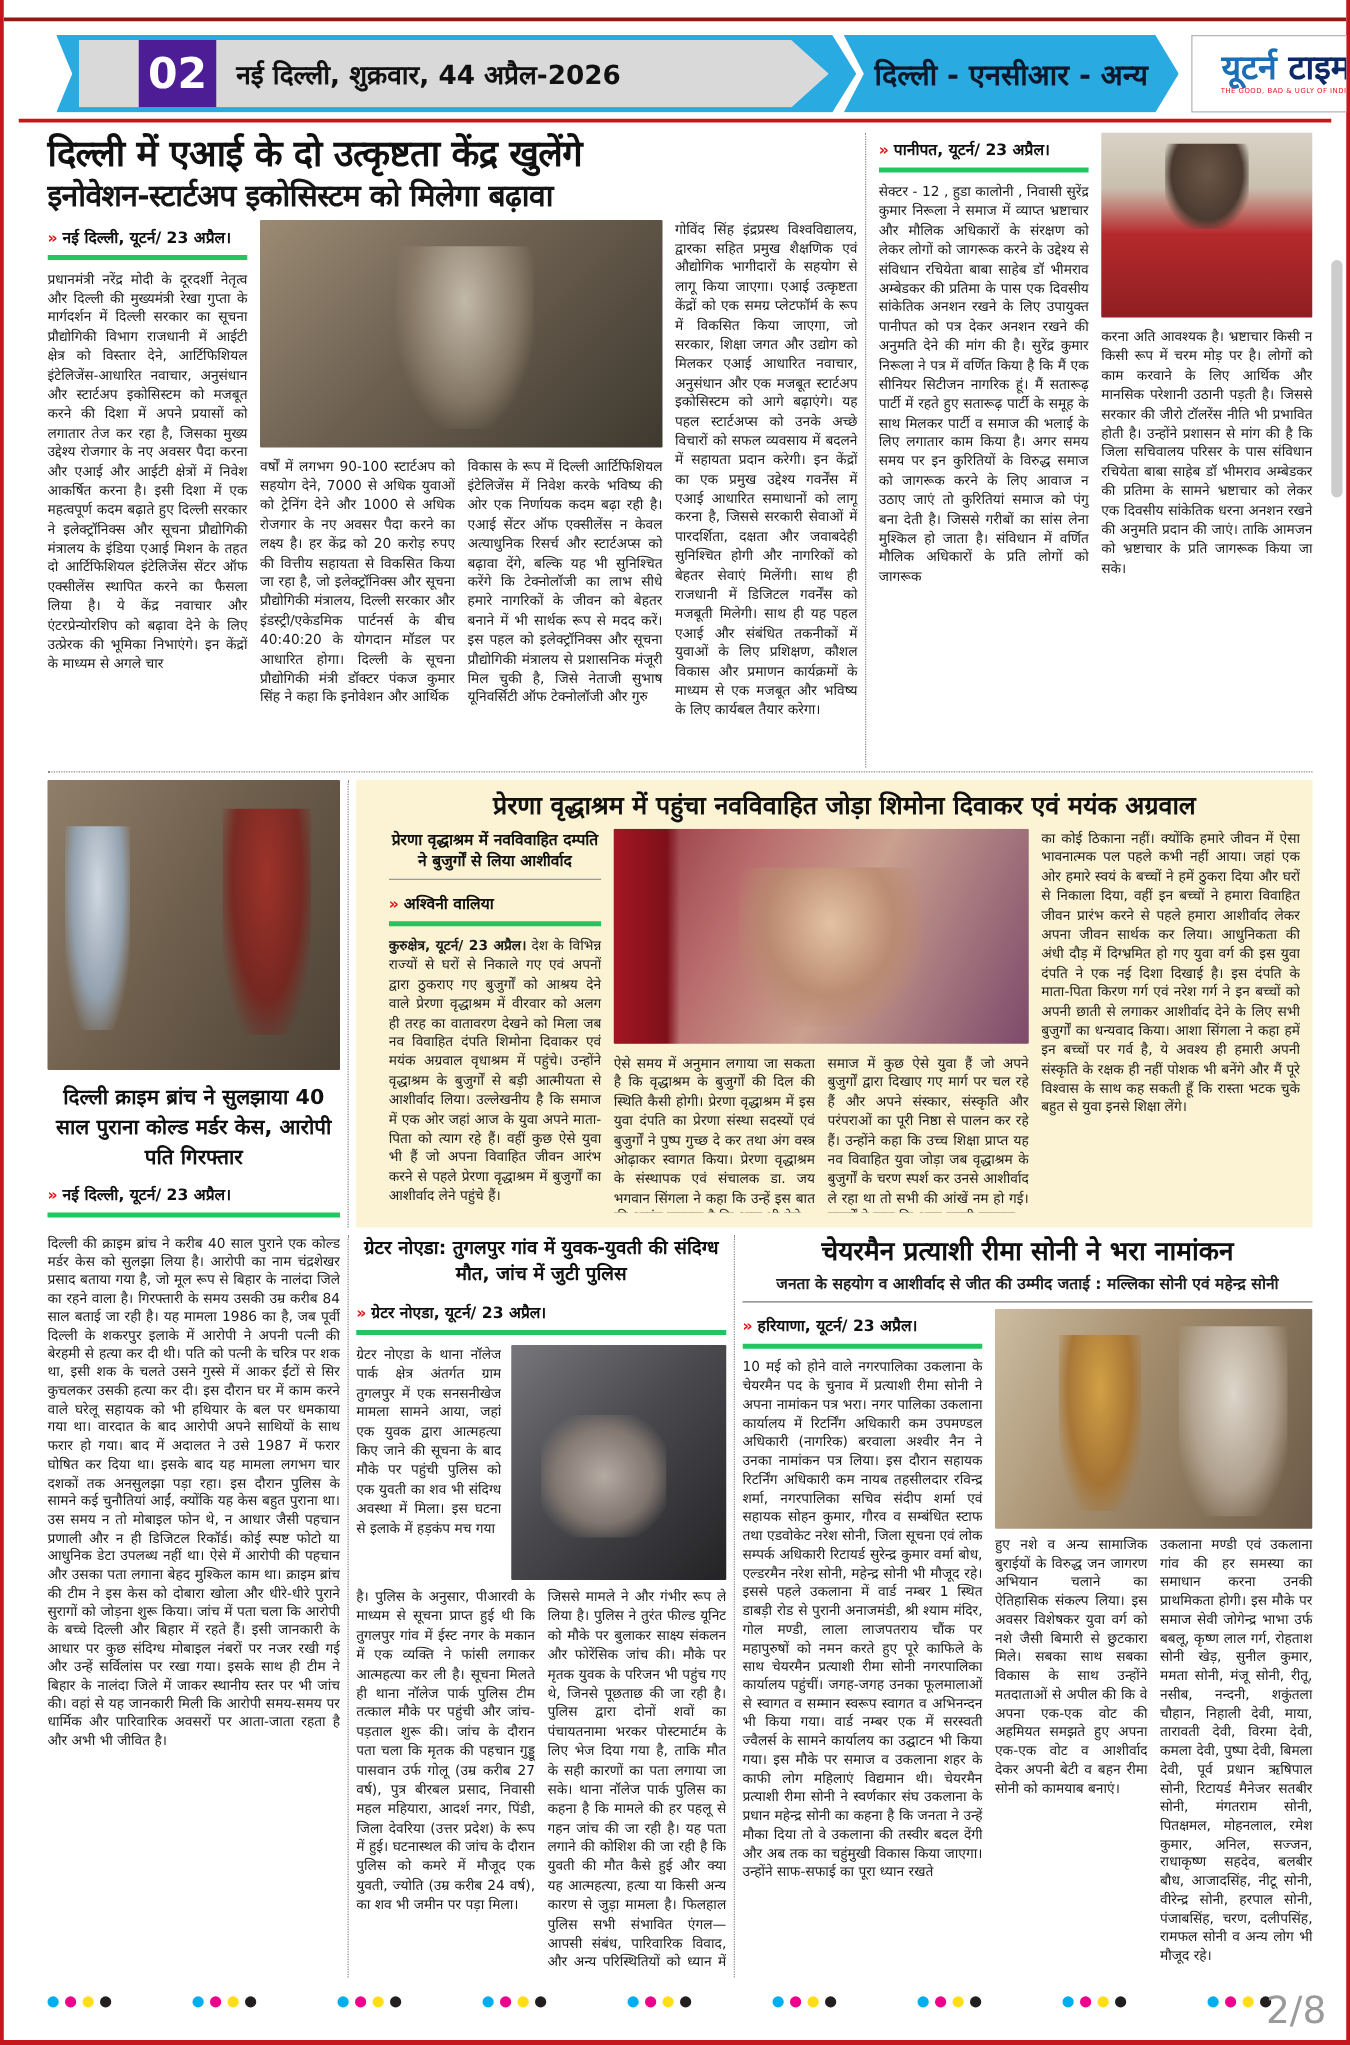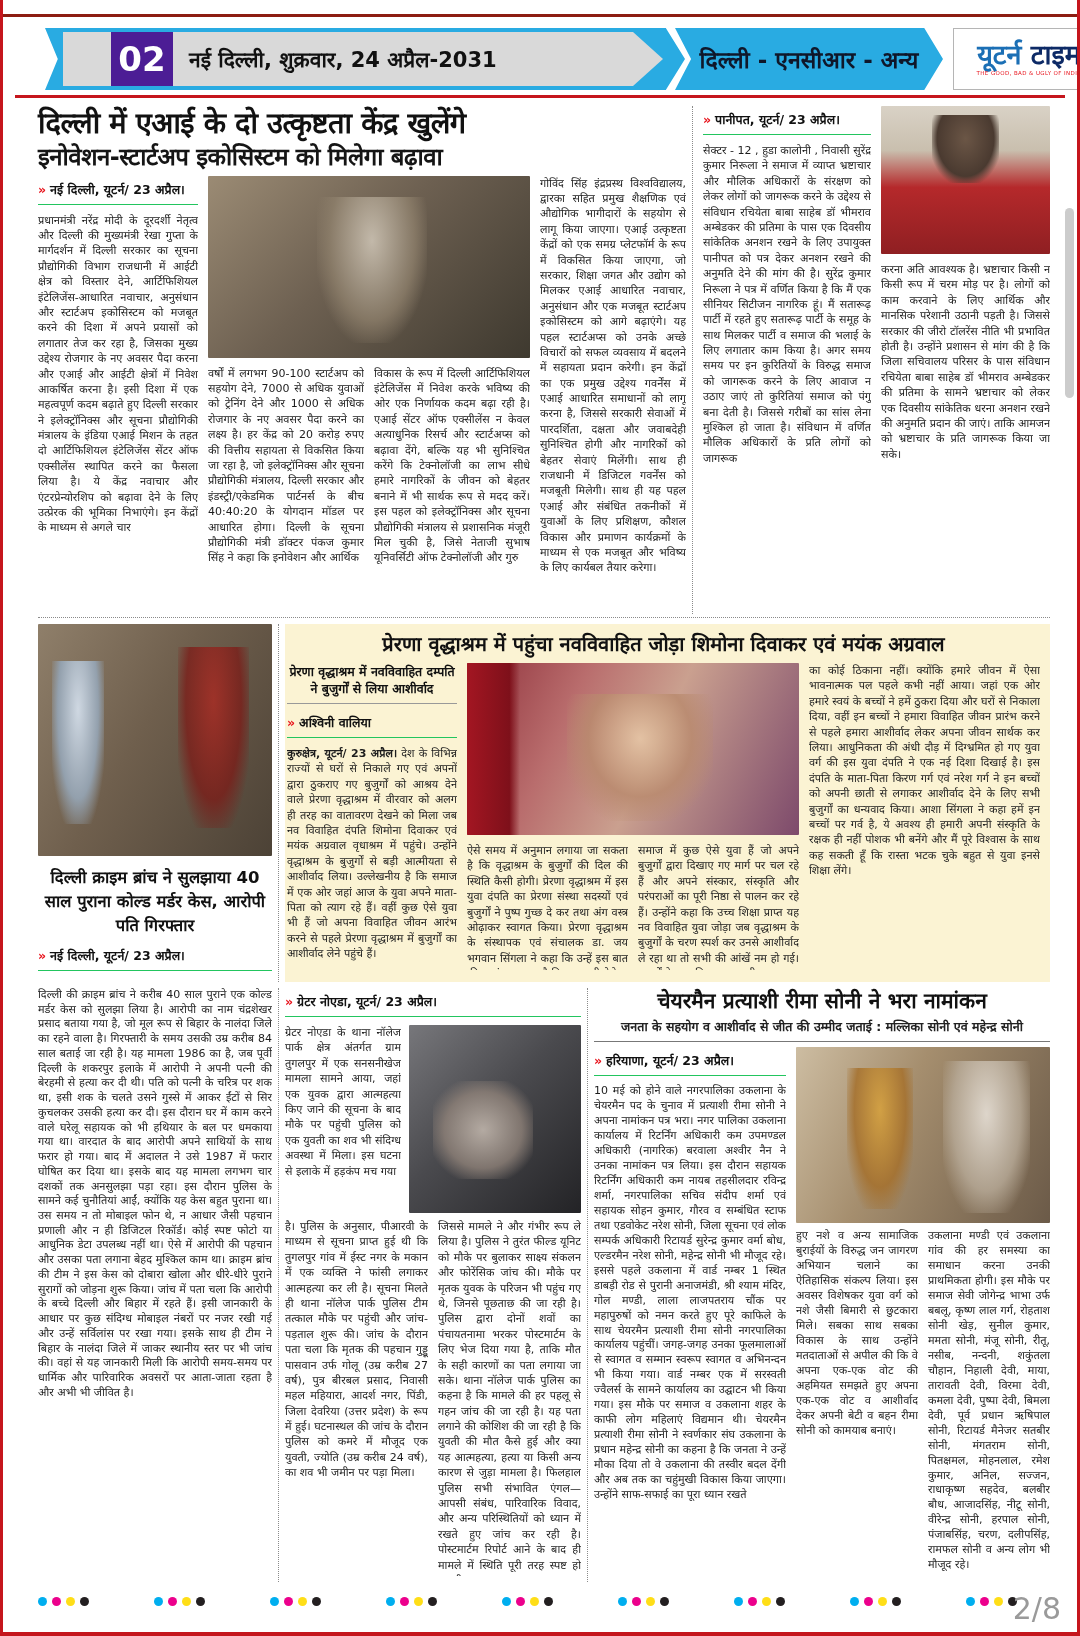--- a/index.html
+++ b/index.html
@@ -25,21 +25,21 @@
         box-sizing:border-box;display:flex;flex-direction:column;align-items:center;justify-content:center;line-height:1;}
   .mh-logo .l1{font-size:27px;font-weight:bold;}
   .mh-logo .l1 .p1{color:#1b6fb5;}
   .mh-logo .l1 .p2{color:#0d2a66;}
   .mh-logo .l2{font-size:5.5px;color:#e8121b;margin-top:3px;letter-spacing:.4px;}
   .red-rule{position:absolute;top:95px;left:12px;right:12px;height:3px;background:#c5161d;}
 
   
   .bt{font-size:11px;line-height:1.4;text-align:justify;color:#1c1c1c;margin:0 0 6px 0;}
   .chev{color:#e8121b;font-weight:bold;margin-right:4px;}
-  .byline{font-weight:bold;font-size:12.5px;color:#111;padding:5px 0 6px 0;border-bottom:1px solid #22c55e;margin-bottom:8px;}
+  .byline{font-weight:bold;font-size:12.5px;color:#111;padding:5px 0 6px 0;border-bottom:4px solid #22c55e;margin-bottom:8px;}
   .vdiv{border-left:1px dotted #8a8a8a;margin:0 6px;}
   .photo{border-radius:1px;}
 
   
   .top-band{position:absolute;top:106px;left:35px;width:1012px;height:508px;display:flex;}
   .a1{width:648px;display:flex;flex-direction:column;}
   .a1-h1{font-size:29px;line-height:1.2;font-weight:bold;color:#111;margin:0;letter-spacing:-.5px;white-space:nowrap;}
   .a1-h2{font-size:24px;line-height:1.2;font-weight:bold;color:#151515;margin:2px 0 4px 0;letter-spacing:-.5px;white-space:nowrap;}
   .a1-body{display:flex;gap:10px;flex:1;overflow:hidden;}
   .a1-c1{width:160px;overflow:hidden;}
@@ -61,21 +61,21 @@
 
   .hdiv1{position:absolute;top:617px;left:35px;width:1012px;border-top:1px dotted #8a8a8a;}
 
   
   .mid-band{position:absolute;top:624px;left:35px;width:1012px;height:358px;display:flex;}
   .a4head{width:234px;display:flex;flex-direction:column;}
   .photo3{height:232px;background:linear-gradient(120deg,#8f7f6a 0%,#6f5f4d 45%,#4c4236 100%);position:relative;overflow:hidden;margin-bottom:8px;}
   .photo3:before{content:"";position:absolute;left:6%;top:16%;width:22%;height:70%;background:radial-gradient(ellipse at 50% 30%,#cfd8e2 0%,#93a0ad 55%,transparent 80%);}
   .photo3:after{content:"";position:absolute;right:10%;top:10%;width:30%;height:78%;background:radial-gradient(ellipse at 50% 30%,#b0261f 0%,#7c1a16 55%,transparent 80%);opacity:.75;}
   .a4-h{font-size:16.5px;line-height:1.45;font-weight:bold;text-align:center;color:#111;margin:2px 0 4px 0;}
-  .a3{flex:1;background:#fbf3d3;padding:8px 10px 6px 2px;display:flex;flex-direction:column;box-sizing:border-box;}
+  .a3{flex:1;background:#fbf3d3;padding:8px 10px 6px 26px;display:flex;flex-direction:column;box-sizing:border-box;}
   .a3-h{font-size:20px;line-height:1.25;font-weight:bold;color:#111;text-align:center;margin:0 0 6px 0;white-space:nowrap;}
   .a3-body{display:flex;gap:10px;flex:1;overflow:hidden;}
   .a3-c1{width:170px;overflow:hidden;}
   .a3-sub{font-size:12.5px;font-weight:bold;text-align:center;color:#111;padding-bottom:6px;border-bottom:1px solid #999;margin-bottom:5px;}
   .a3-mid{width:332px;display:flex;flex-direction:column;}
   .photo4{height:172px;background:linear-gradient(115deg,#8e2f3a 0%,#b96d6d 30%,#caa08f 55%,#7d4a6b 100%);position:relative;overflow:hidden;margin-bottom:8px;}
   .photo4:before{content:"";position:absolute;left:0;top:0;width:16%;height:100%;background:linear-gradient(90deg,#a31622,#7e101a 80%,transparent);}
   .photo4:after{content:"";position:absolute;left:30%;top:18%;width:44%;height:74%;background:radial-gradient(ellipse at 50% 35%,#e8c9a8 0%,#b98a6e 50%,transparent 78%);opacity:.85;}
   .a3-midcols{display:flex;gap:10px;flex:1;overflow:hidden;}
   .a3-c2,.a3-c3{width:161px;overflow:hidden;}
@@ -118,21 +118,21 @@
 </head>
 <body>
 
 <div class="page">
   <div class="top-line"></div>
 
   <div class="masthead">
     <div class="mh-blue-back"></div>
     <div class="mh-gray">
       <div class="mh-num">02</div>
-      <div class="mh-date">नई दिल्ली, शुक्रवार, 24 अप्रैल-2031</div>
+      <div class="mh-date">नई दिल्ली, शुक्रवार, 44 अप्रैल-2026</div>
     </div>
     <div class="mh-blue">
       <span class="mh-section">दिल्ली - एनसीआर - अन्य</span>
     </div>
     <div class="mh-logo">
       <div class="l1"><span class="p1">यूटर्न</span> <span class="p2">टाइम</span></div>
       <div class="l2">THE GOOD, BAD &amp; UGLY OF INDIA</div>
     </div>
 
   </div>
@@ -200,20 +200,21 @@
       </div>
     </div>
   </div>
 
   <div class="bot-band">
     <div class="a4body">
       <p class="bt">दिल्ली की क्राइम ब्रांच ने करीब 40 साल पुराने एक कोल्ड मर्डर केस को सुलझा लिया है। आरोपी का नाम चंद्रशेखर प्रसाद बताया गया है, जो मूल रूप से बिहार के नालंदा जिले का रहने वाला है। गिरफ्तारी के समय उसकी उम्र करीब 84 साल बताई जा रही है। यह मामला 1986 का है, जब पूर्वी दिल्ली के शकरपुर इलाके में आरोपी ने अपनी पत्नी की बेरहमी से हत्या कर दी थी। पति को पत्नी के चरित्र पर शक था, इसी शक के चलते उसने गुस्से में आकर ईंटों से सिर कुचलकर उसकी हत्या कर दी। इस दौरान घर में काम करने वाले घरेलू सहायक को भी हथियार के बल पर धमकाया गया था। वारदात के बाद आरोपी अपने साथियों के साथ फरार हो गया। बाद में अदालत ने उसे 1987 में फरार घोषित कर दिया था। इसके बाद यह मामला लगभग चार दशकों तक अनसुलझा पड़ा रहा। इस दौरान पुलिस के सामने कई चुनौतियां आईं, क्योंकि यह केस बहुत पुराना था। उस समय न तो मोबाइल फोन थे, न आधार जैसी पहचान प्रणाली और न ही डिजिटल रिकॉर्ड। कोई स्पष्ट फोटो या आधुनिक डेटा उपलब्ध नहीं था। ऐसे में आरोपी की पहचान और उसका पता लगाना बेहद मुश्किल काम था। क्राइम ब्रांच की टीम ने इस केस को दोबारा खोला और धीरे-धीरे पुराने सुरागों को जोड़ना शुरू किया। जांच में पता चला कि आरोपी के बच्चे दिल्ली और बिहार में रहते हैं। इसी जानकारी के आधार पर कुछ संदिग्ध मोबाइल नंबरों पर नजर रखी गई और उन्हें सर्विलांस पर रखा गया। इसके साथ ही टीम ने बिहार के नालंदा जिले में जाकर स्थानीय स्तर पर भी जांच की। वहां से यह जानकारी मिली कि आरोपी समय-समय पर धार्मिक और पारिवारिक अवसरों पर आता-जाता रहता है और अभी भी जीवित है।</p>
     </div>
     <div class="vdiv"></div>
     <div class="a5">
+      <h3 class="a5-h">ग्रेटर नोएडा: तुगलपुर गांव में युवक-युवती की संदिग्ध मौत, जांच में जुटी पुलिस</h3>
       <div class="byline"><span class="chev">»</span><span>ग्रेटर नोएडा, यूटर्न/ 23 अप्रैल।</span></div>
       <div class="a5-top">
         <p class="bt a5-c1">ग्रेटर नोएडा के थाना नॉलेज पार्क क्षेत्र अंतर्गत ग्राम तुगलपुर में एक सनसनीखेज मामला सामने आया, जहां एक युवक द्वारा आत्महत्या किए जाने की सूचना के बाद मौके पर पहुंची पुलिस को एक युवती का शव भी संदिग्ध अवस्था में मिला। इस घटना से इलाके में हड़कंप मच गया</p>
         <div class="photo photo5"></div>
       </div>
       <div class="a5-bot">
         <p class="bt a5-c2">है। पुलिस के अनुसार, पीआरवी के माध्यम से सूचना प्राप्त हुई थी कि तुगलपुर गांव में ईस्ट नगर के मकान में एक व्यक्ति ने फांसी लगाकर आत्महत्या कर ली है। सूचना मिलते ही थाना नॉलेज पार्क पुलिस टीम तत्काल मौके पर पहुंची और जांच-पड़ताल शुरू की। जांच के दौरान पता चला कि मृतक की पहचान गुड्डू पासवान उर्फ गोलू (उम्र करीब 27 वर्ष), पुत्र बीरबल प्रसाद, निवासी महल महियारा, आदर्श नगर, पिंडी, जिला देवरिया (उत्तर प्रदेश) के रूप में हुई। घटनास्थल की जांच के दौरान पुलिस को कमरे में मौजूद एक युवती, ज्योति (उम्र करीब 24 वर्ष), का शव भी जमीन पर पड़ा मिला।</p>
         <p class="bt a5-c3">जिससे मामले ने और गंभीर रूप ले लिया है। पुलिस ने तुरंत फील्ड यूनिट को मौके पर बुलाकर साक्ष्य संकलन और फोरेंसिक जांच की। मौके पर मृतक युवक के परिजन भी पहुंच गए थे, जिनसे पूछताछ की जा रही है। पुलिस द्वारा दोनों शवों का पंचायतनामा भरकर पोस्टमार्टम के लिए भेज दिया गया है, ताकि मौत के सही कारणों का पता लगाया जा सके। थाना नॉलेज पार्क पुलिस का कहना है कि मामले की हर पहलू से गहन जांच की जा रही है। यह पता लगाने की कोशिश की जा रही है कि युवती की मौत कैसे हुई और क्या यह आत्महत्या, हत्या या किसी अन्य कारण से जुड़ा मामला है। फिलहाल पुलिस सभी संभावित एंगल—आपसी संबंध, पारिवारिक विवाद, और अन्य परिस्थितियों को ध्यान में रखते हुए जांच कर रही है। पोस्टमार्टम रिपोर्ट आने के बाद ही मामले में स्थिति पूरी तरह स्पष्ट हो पाएगी।</p>
       </div>
     </div>

